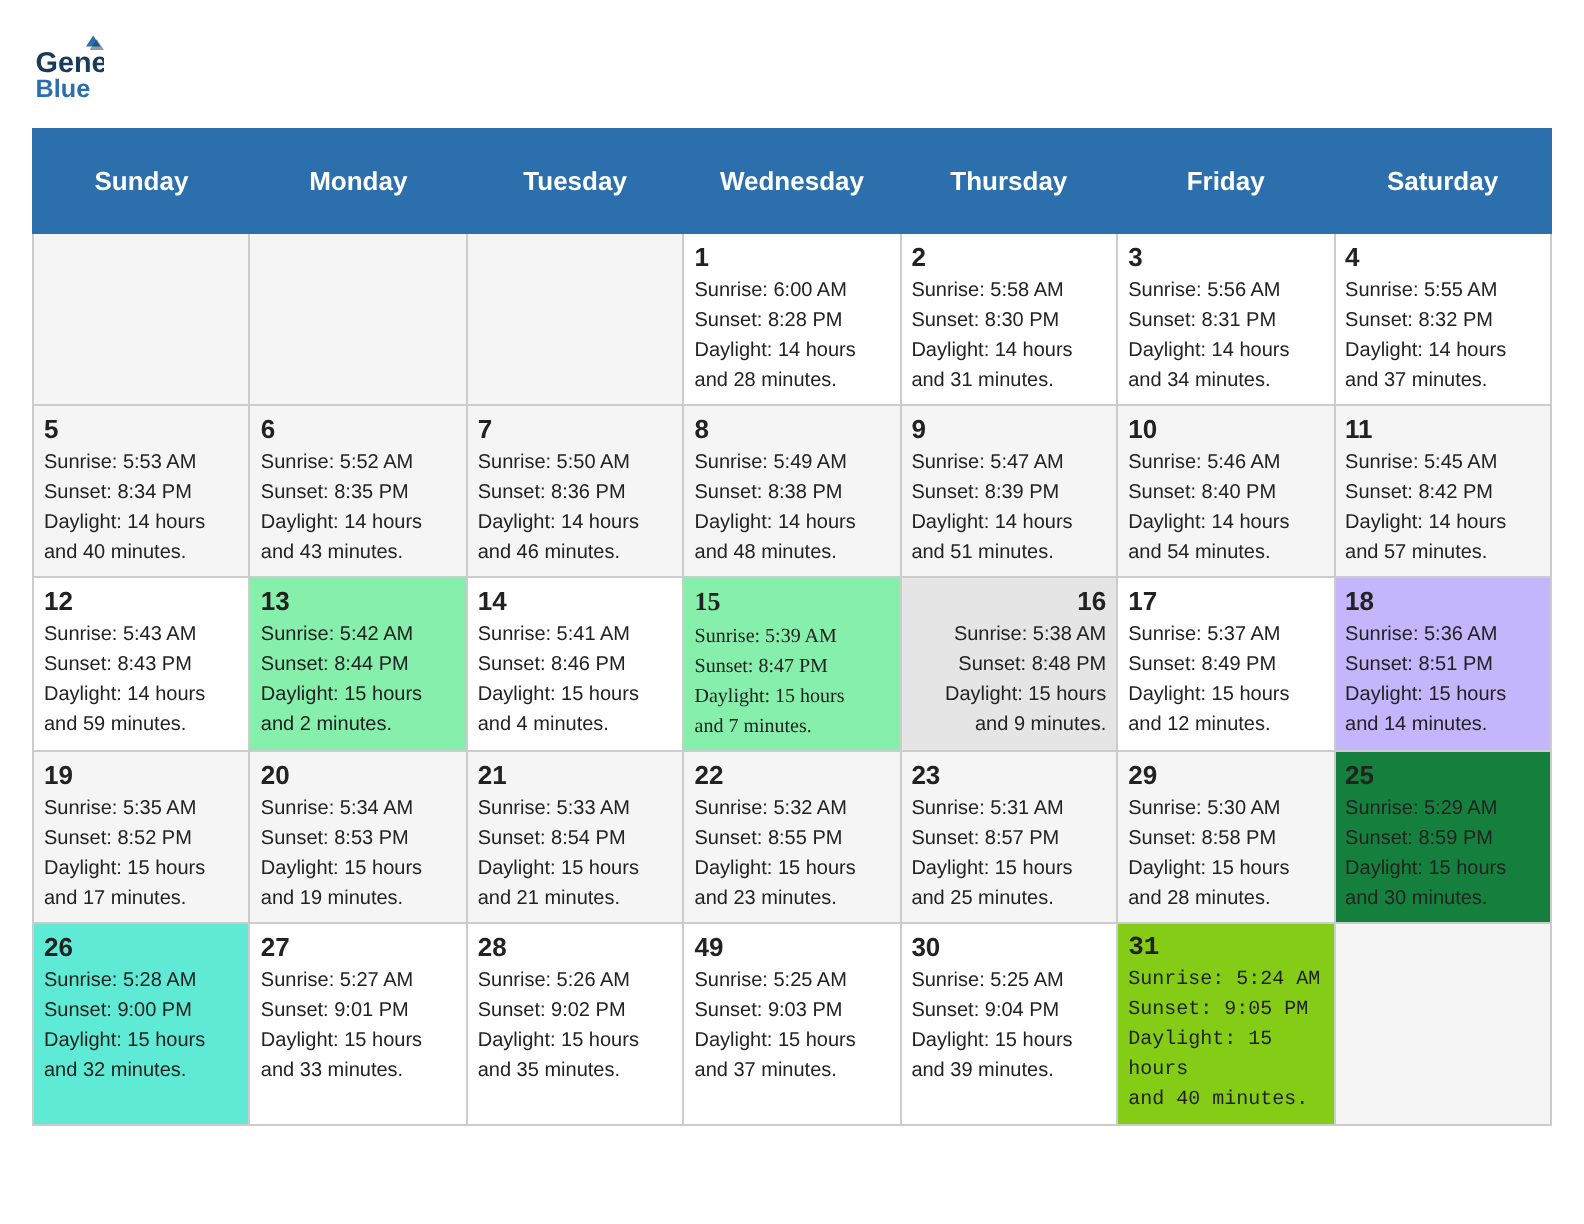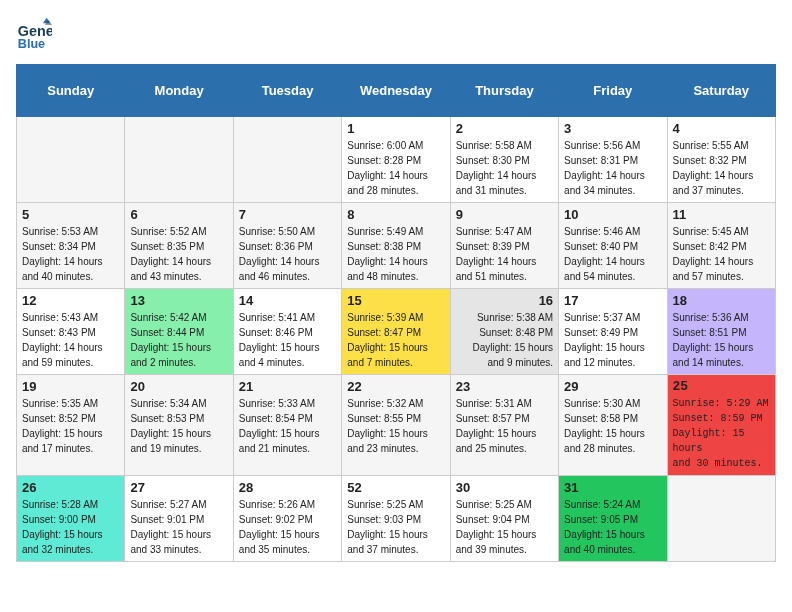--- a/index.html
+++ b/index.html
@@ -168,21 +168,21 @@
           <div class="day-info">Sunrise: 5:43 AM<br>Sunset: 8:43 PM<br>Daylight: 14 hours<br>and 59 minutes.</div>
         </td>
         <td style="background: #86efac;">
           <span class="day-num">13</span>
           <div class="day-info">Sunrise: 5:42 AM<br>Sunset: 8:44 PM<br>Daylight: 15 hours<br>and 2 minutes.</div>
         </td>
         <td style="background: rgb(255, 255, 255);">
           <span class="day-num">14</span>
           <div class="day-info">Sunrise: 5:41 AM<br>Sunset: 8:46 PM<br>Daylight: 15 hours<br>and 4 minutes.</div>
         </td>
-        <td style="background: #fde047;">
+        <td style="background: #86efac; font-family: Liberation Serif, serif;">
           <span class="day-num">15</span>
           <div class="day-info">Sunrise: 5:39 AM<br>Sunset: 8:47 PM<br>Daylight: 15 hours<br>and 7 minutes.</div>
         </td>
         <td style="background: #e5e5e5; text-align: right;">
           <span class="day-num">16</span>
           <div class="day-info">Sunrise: 5:38 AM<br>Sunset: 8:48 PM<br>Daylight: 15 hours<br>and 9 minutes.</div>
         </td>
         <td style="background: rgb(255, 255, 255);">
           <span class="day-num">17</span>
           <div class="day-info">Sunrise: 5:37 AM<br>Sunset: 8:49 PM<br>Daylight: 15 hours<br>and 12 minutes.</div>
@@ -210,46 +210,46 @@
           <div class="day-info">Sunrise: 5:32 AM<br>Sunset: 8:55 PM<br>Daylight: 15 hours<br>and 23 minutes.</div>
         </td>
         <td style="background: rgb(245, 245, 245);">
           <span class="day-num">23</span>
           <div class="day-info">Sunrise: 5:31 AM<br>Sunset: 8:57 PM<br>Daylight: 15 hours<br>and 25 minutes.</div>
         </td>
         <td style="background: rgb(245, 245, 245);">
           <span class="day-num">29</span>
           <div class="day-info">Sunrise: 5:30 AM<br>Sunset: 8:58 PM<br>Daylight: 15 hours<br>and 28 minutes.</div>
         </td>
-        <td style="background: #ef4444; font-family: Liberation Mono, monospace;">
+        <td style="background: #15803d;">
           <span class="day-num">25</span>
           <div class="day-info">Sunrise: 5:29 AM<br>Sunset: 8:59 PM<br>Daylight: 15 hours<br>and 30 minutes.</div>
         </td>
       </tr>
       <tr>
         <td style="background: #5eead4;">
           <span class="day-num">26</span>
           <div class="day-info">Sunrise: 5:28 AM<br>Sunset: 9:00 PM<br>Daylight: 15 hours<br>and 32 minutes.</div>
         </td>
         <td style="background: rgb(255, 255, 255);">
           <span class="day-num">27</span>
           <div class="day-info">Sunrise: 5:27 AM<br>Sunset: 9:01 PM<br>Daylight: 15 hours<br>and 33 minutes.</div>
         </td>
         <td style="background: rgb(255, 255, 255);">
           <span class="day-num">28</span>
           <div class="day-info">Sunrise: 5:26 AM<br>Sunset: 9:02 PM<br>Daylight: 15 hours<br>and 35 minutes.</div>
         </td>
         <td style="background: rgb(255, 255, 255);">
-          <span class="day-num">52</span>
+          <span class="day-num">49</span>
           <div class="day-info">Sunrise: 5:25 AM<br>Sunset: 9:03 PM<br>Daylight: 15 hours<br>and 37 minutes.</div>
         </td>
         <td style="background: rgb(255, 255, 255);">
           <span class="day-num">30</span>
           <div class="day-info">Sunrise: 5:25 AM<br>Sunset: 9:04 PM<br>Daylight: 15 hours<br>and 39 minutes.</div>
         </td>
-        <td style="background: #22c55e;">
+        <td style="background: #84cc16; font-family: Liberation Mono, monospace;">
           <span class="day-num">31</span>
           <div class="day-info">Sunrise: 5:24 AM<br>Sunset: 9:05 PM<br>Daylight: 15 hours<br>and 40 minutes.</div>
         </td>
         <td class="empty"></td>
       </tr>
     </tbody>
 </table>
 
 </body></html>

